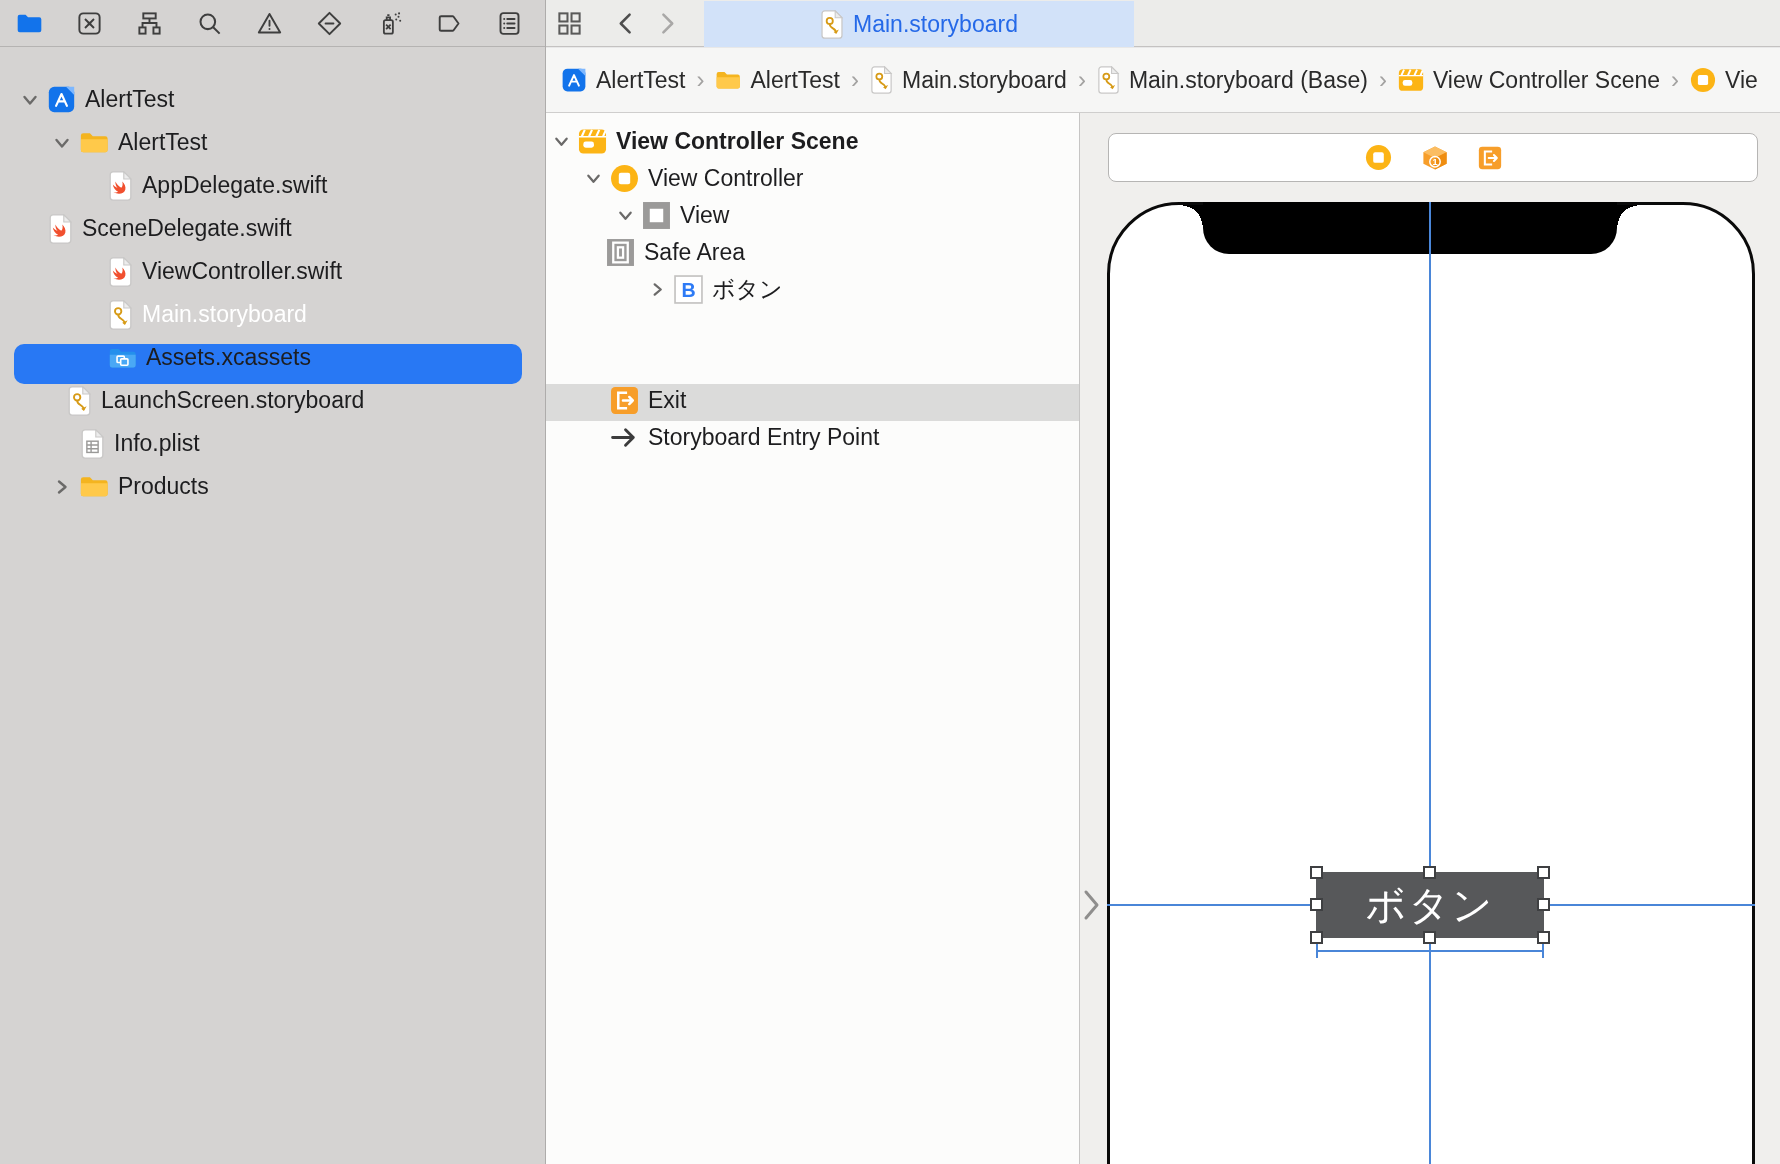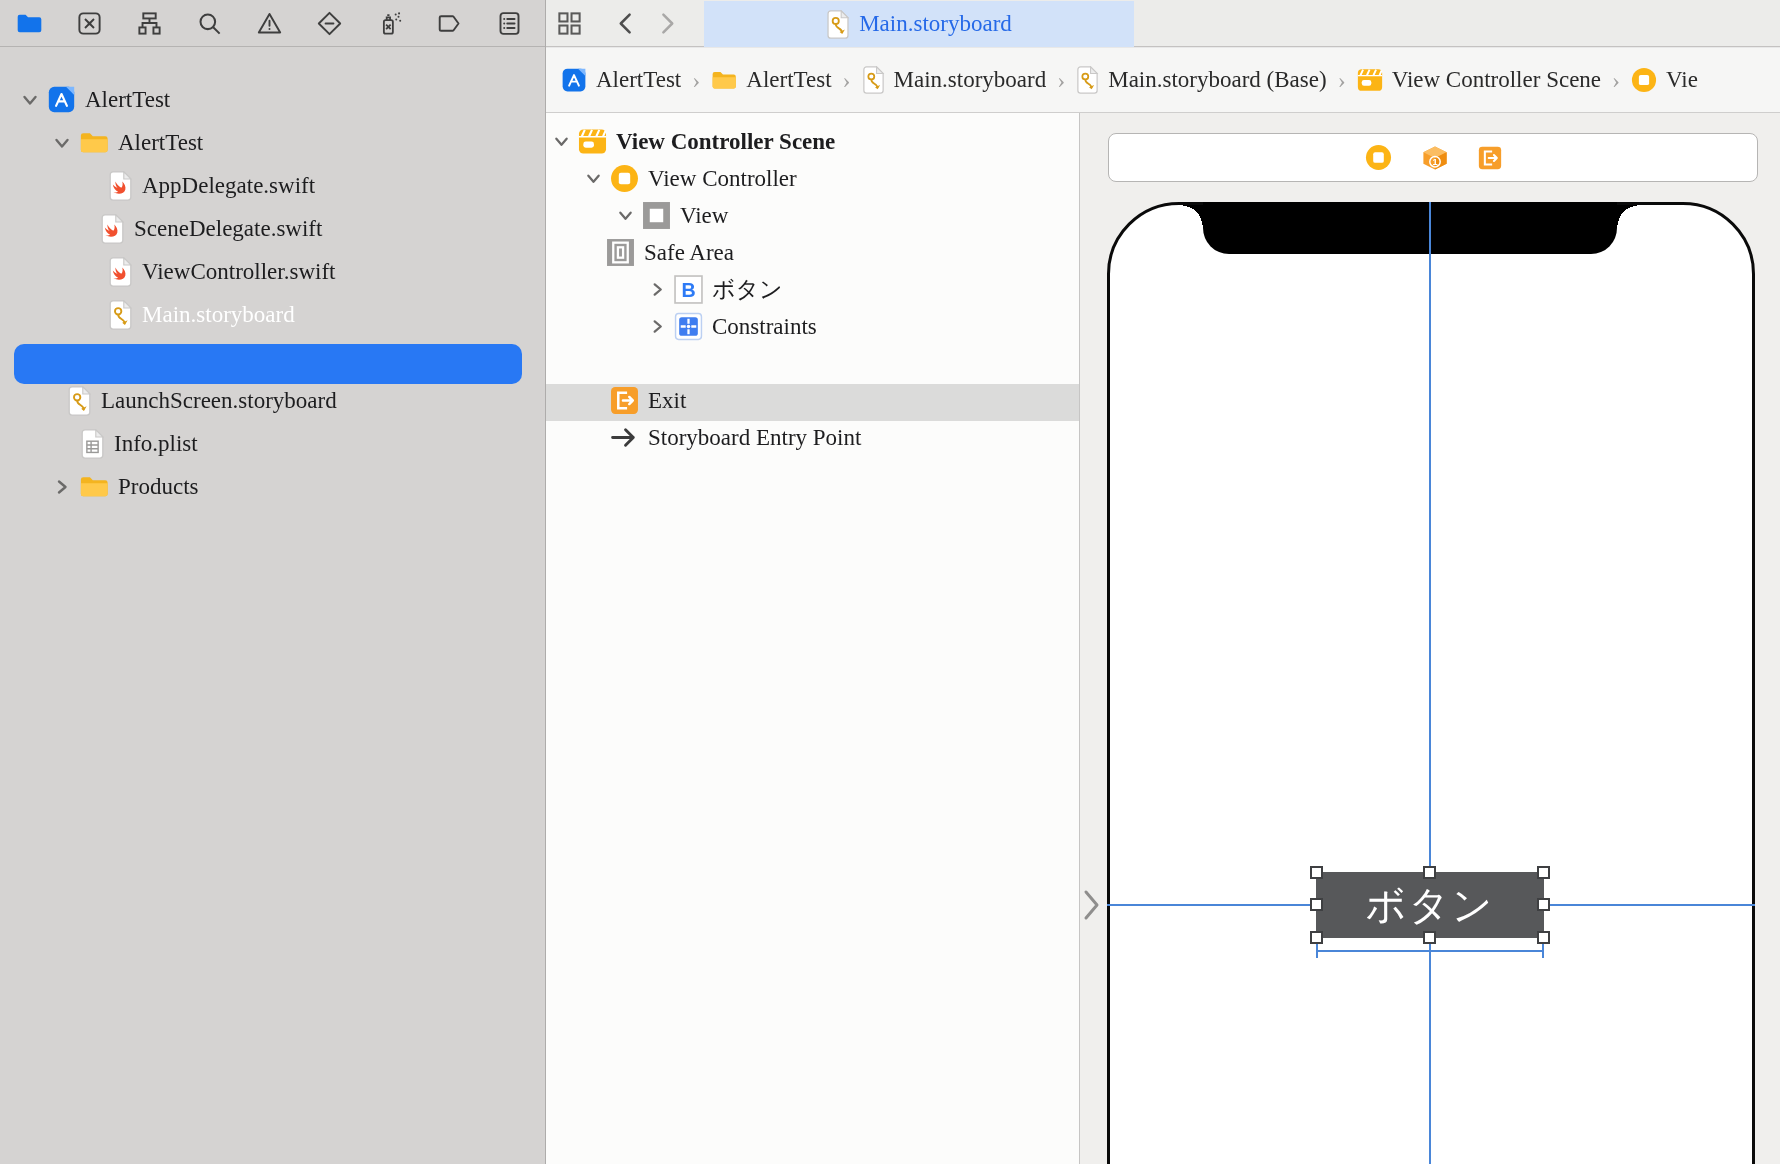--- a/index.html
+++ b/index.html
@@ -1,17 +1,17 @@
 <!DOCTYPE html>
 <html><head>
 <meta charset="utf-8">
 <style>
   html,body{margin:0;padding:0;background:#e8e8e8;}
   .screen{position:relative;width:1780px;height:1164px;overflow:hidden;
-          font-family:Liberation Serif, serif;
+          font-family:Liberation Sans, sans-serif;
           -webkit-font-smoothing:antialiased;color:#1d1d1f;}
   .abs{position:absolute;}
 
   
   .nav-toolbar{left:0;top:0;width:545px;height:47px;background:#d5d3d2;
                border-bottom:1px solid #b5b3b2;display:flex;align-items:center;
                padding-left:16px;gap:33px;box-sizing:border-box;}
   .nav-toolbar .tbicon{width:27px;height:27px;flex:0 0 auto;}
   .editor-topbar{left:545px;top:0;width:1235px;height:47px;background:#ececea;
                  border-bottom:1px solid #c4c2c1;box-sizing:border-box;}
@@ -372,38 +372,44 @@
           <use href="#i-yfolder"></use>
         </svg>
       <span>AlertTest</span>
     </div>
     <div class="nav-row" style="top:117px;padding-left:108px">
       <svg width="25" height="30" viewBox="0 0 26 32" class="ficon">
           <use href="#i-swift"></use>
         </svg>
       <span>AppDelegate.swift</span>
     </div>
-    <div class="nav-row" style="top:160px;padding-left:100px">
+    <div class="nav-row" style="top:160px;padding-left:48px">
       <svg width="25" height="30" viewBox="0 0 26 32" class="ficon">
           <use href="#i-swift"></use>
         </svg>
       <span>SceneDelegate.swift</span>
     </div>
     <div class="nav-row" style="top:203px;padding-left:108px">
       <svg width="25" height="30" viewBox="0 0 26 32" class="ficon">
           <use href="#i-swift"></use>
         </svg>
       <span>ViewController.swift</span>
     </div>
     <div class="nav-row selected" style="top:246px;padding-left:108px">
       <svg width="25" height="30" viewBox="0 0 26 32" class="ficon">
           <use href="#i-sb"></use>
         </svg>
       <span>Main.storyboard</span>
     </div>
+    <div class="nav-row" style="top:289px;padding-left:108px">
+      <svg width="29" height="24" viewBox="0 0 32 26" class="ficon">
+          <use href="#i-assets"></use>
+        </svg>
+      <span>Assets.xcassets</span>
+    </div>
     <div class="nav-row" style="top:332px;padding-left:67px">
       <svg width="25" height="30" viewBox="0 0 26 32" class="ficon">
           <use href="#i-sb"></use>
         </svg>
       <span>LaunchScreen.storyboard</span>
     </div>
     <div class="nav-row" style="top:375px;padding-left:80px">
       <svg width="25" height="30" viewBox="0 0 26 32" class="ficon">
           <use href="#i-plist"></use>
         </svg>
@@ -457,29 +463,20 @@
       <span>Safe Area</span>
     </div>
     <div class="out-row" style="top:158px;padding-left:104px">
       <svg class="chev" viewBox="0 0 16 16">
           <use href="#i-chev"></use>
         </svg>
       <svg class="oicon" viewBox="0 0 28 28">
           <use href="#i-bbtn"></use>
         </svg>
       <span>ボタン</span>
-    </div>
-    <div class="out-row" style="top:195px;padding-left:104px">
-      <svg class="chev" viewBox="0 0 16 16">
-          <use href="#i-chev"></use>
-        </svg>
-      <svg class="oicon" viewBox="0 0 28 28">
-          <use href="#i-constr"></use>
-        </svg>
-      <span>Constraints</span>
     </div>
     <div class="out-row" style="top:269px;padding-left:64px">
       <svg class="oicon" viewBox="0 0 28 28">
           <use href="#i-exit"></use>
         </svg>
       <span>Exit</span>
     </div>
     <div class="out-row" style="top:306px;padding-left:64px">
       <svg class="oicon" viewBox="0 0 28 28">
           <use href="#i-entry"></use>

